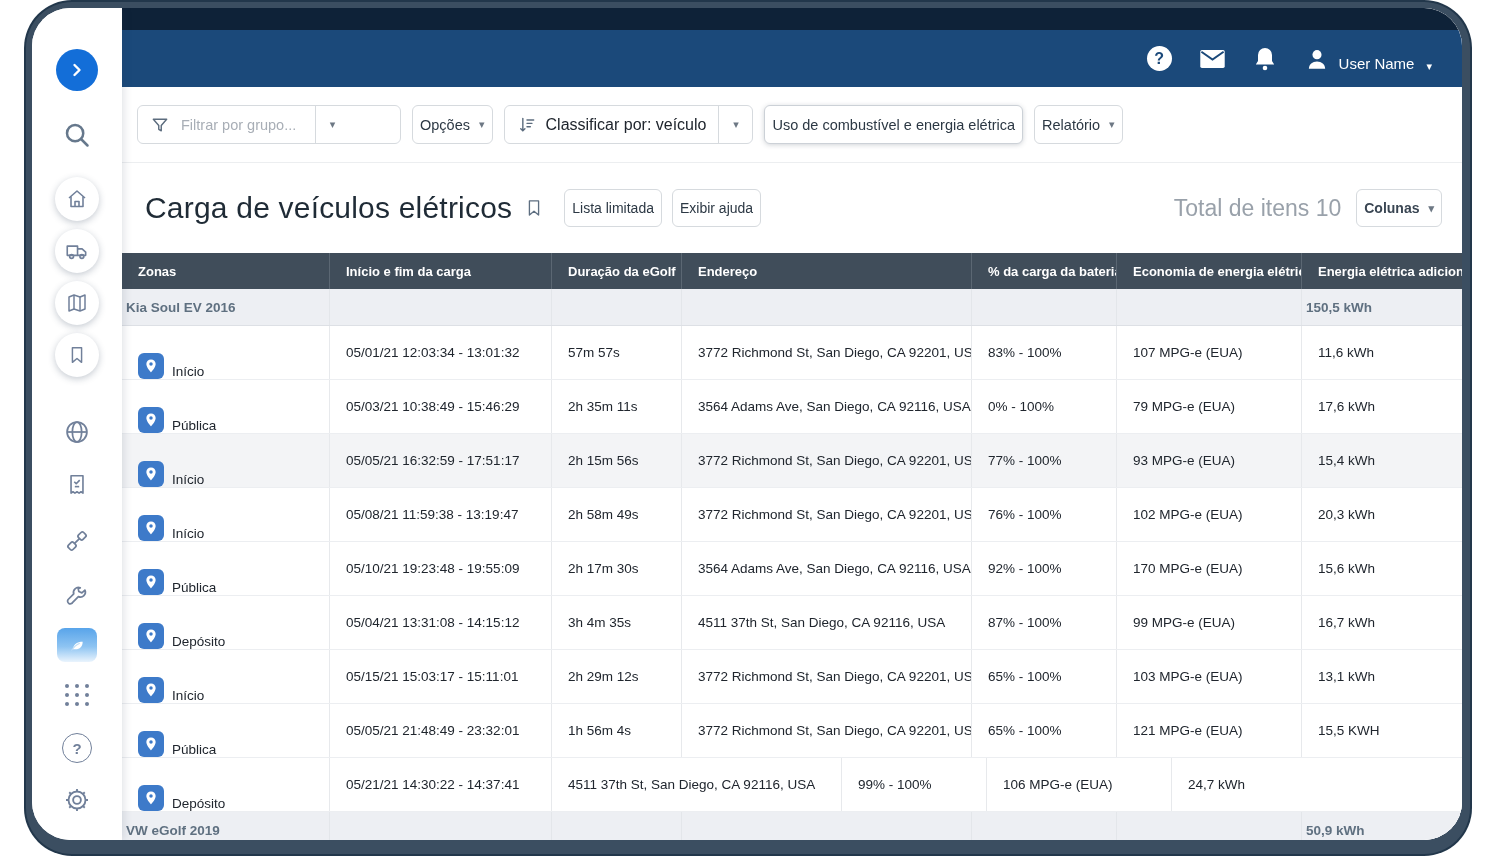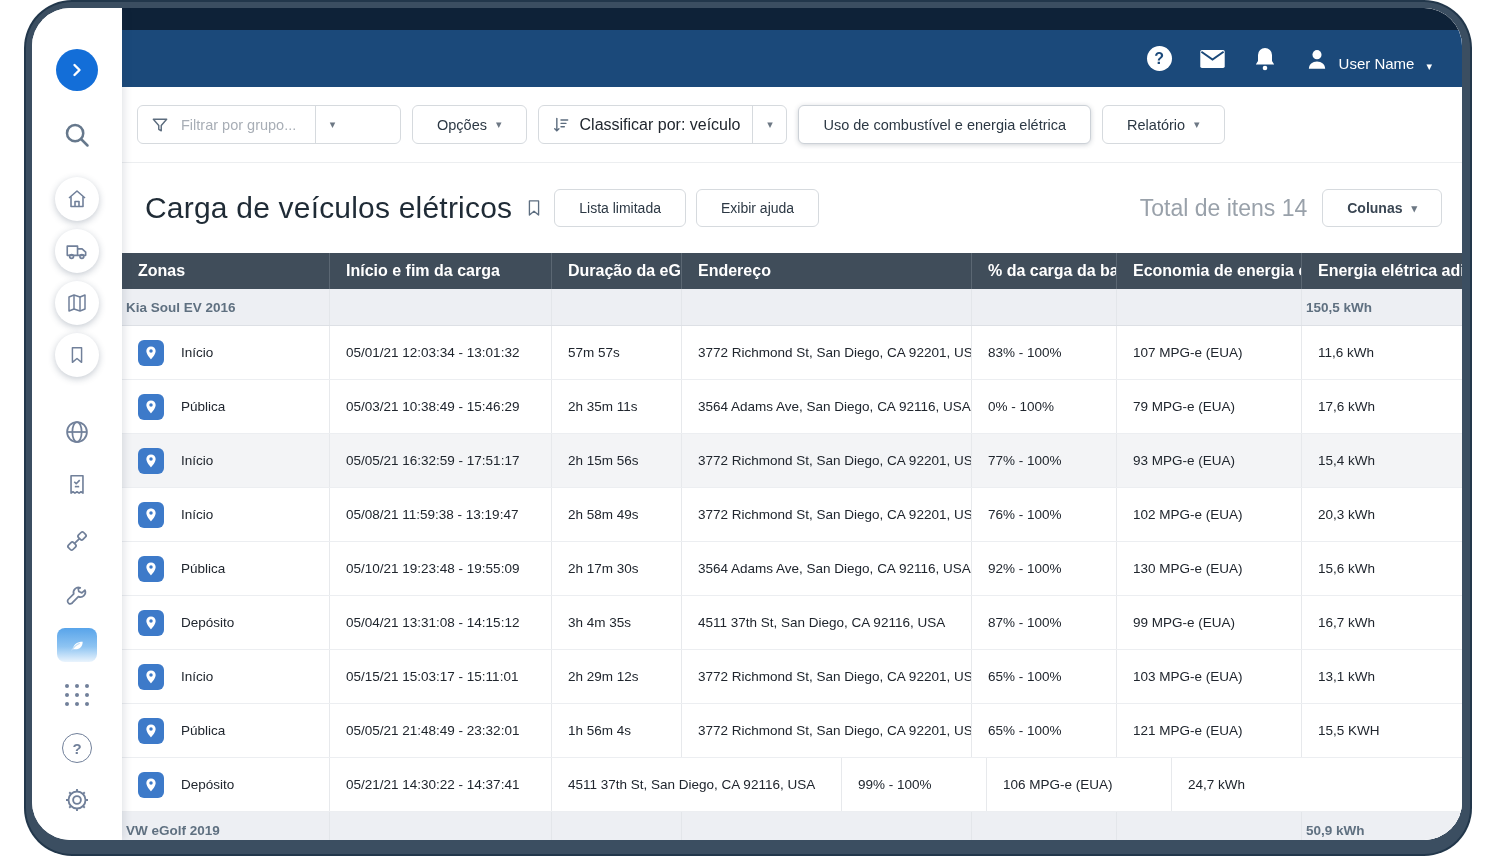--- a/index.html
+++ b/index.html
@@ -32,60 +32,60 @@
   .bluebar{height:57px;background:#1b497a;display:flex;align-items:center;justify-content:flex-end;
            padding-right:30px;gap:27px;}
   .bluebar .tb-ic{display:flex;align-items:center;justify-content:center;cursor:pointer;}
   .help-circle{width:25px;height:25px;border-radius:50%;background:#fff;color:#1b497a;
                font-weight:bold;font-size:16px;display:flex;align-items:center;justify-content:center;}
   .userbox{display:flex;align-items:flex-end;gap:9px;color:#fff;font-size:15px;cursor:pointer;}
   .userbox .caret{color:#fff;font-size:11px;margin-left:3px;}
   
   .toolbar{height:75px;display:flex;align-items:center;padding-left:15px;gap:11px;
            background:#fff;border-bottom:1px solid #eceef0;}
-  .btn{display:flex;align-items:center;gap:9px;height:39px;padding:0 24px;background:#fff;
+  .btn{display:flex;align-items:center;gap:9px;height:39px;padding:0 7px;background:#fff;
        border:1px solid #d6dade;border-radius:6px;font-size:14.5px;color:#2c3844;cursor:pointer;box-sizing:border-box;}
   .caret{color:#6d7884;font-size:11px;line-height:1;}
   .split{display:flex;align-items:stretch;border:1px solid #d6dade;border-radius:6px;height:39px;
          background:#fff;box-sizing:border-box;cursor:pointer;}
   .split .seg-main{display:flex;align-items:center;gap:9px;padding:0 12px;}
   .split .seg-caret{width:33px;display:flex;align-items:center;justify-content:center;border-left:1px solid #d6dade;}
   .filter-group{width:264px;}
   .filter-group input{border:0;outline:0;width:120px;font-size:14.5px;color:#2c3844;
                       font-family:"Liberation Sans",sans-serif;background:transparent;}
   .filter-group input::placeholder{color:#a8aeb6;}
   .fuel-btn{border-color:#ccd1d7;box-shadow:0 1px 5px rgba(40,55,75,.22);}
   
   .titlerow{height:90px;display:flex;align-items:center;padding:0 20px 0 23px;background:#fff;}
   .page-title{font-size:30px;color:#1f2b36;letter-spacing:.2px;}
   .bk-icon{margin-left:12px;cursor:pointer;display:flex;align-items:center;}
   .titlerow .btn{font-size:14px;height:38px;}
-  .t-btn1{margin-left:10px;}
+  .t-btn1{margin-left:20px;}
   .t-btn2{margin-left:10px;}
   .spacer{flex:1;}
   .total-items{font-size:23px;color:#99a1aa;font-weight:300;margin-right:15px;white-space:nowrap;}
   .columns-btn{font-size:13px;font-weight:bold;color:#3a4653;height:36px;}
   
   .tablewrap{flex:1;overflow:hidden;position:relative;background:#fff;}
   .ttable{width:1400px;}
   .thead{display:flex;height:36px;background:#404d5a;}
   .th{display:flex;align-items:center;box-sizing:border-box;padding-left:16px;color:#fff;
-      font-size:16px;font-weight:bold;border-right:1px solid #5b6773;white-space:nowrap;overflow:hidden;cursor:pointer;}
+      font-size:13px;font-weight:bold;border-right:1px solid #5b6773;white-space:nowrap;overflow:hidden;cursor:pointer;}
   .th:last-child{border-right:0;}
   .c0{width:208px}.c1{width:222px}.c2{width:130px}.c3{width:290px}.c4{width:145px}.c5{width:185px}.c6{width:220px}
   .grow{display:flex;height:36px;background:#edeff3;border-bottom:1px solid #dde0e5;}
   .gcell{display:flex;align-items:center;box-sizing:border-box;padding-left:4px;font-size:13.5px;
          font-weight:bold;color:#5f7080;border-right:1px solid #e3e6ea;white-space:nowrap;overflow:hidden;}
   .gcell.c6{border-right:0;}
   .drow{display:flex;height:54px;background:#fff;border-bottom:1px solid #eceef1;box-sizing:border-box;}
   .drow.hl{background:#f3f4f6;}
   .dcell{display:flex;align-items:center;box-sizing:border-box;padding-left:16px;font-size:13.5px;
          color:#20262e;border-right:1px solid #e7e9ec;white-space:nowrap;overflow:hidden;}
   .dcell.c6{border-right:0;}
-  .zone{gap:17px;}
+  .zone{gap:8px;align-items:flex-end;}
   .pin{width:26px;height:26px;border-radius:6px;background:#3d7ac9;display:flex;align-items:center;
        justify-content:center;flex:0 0 26px;}
   .pin svg{width:20px;height:20px;}
 </style>
 </head>
 <body>
 
 <div class="page">
   <div class="frame"></div>
 
@@ -276,21 +276,21 @@
             <path d="M6.5 3.5h11v17l-5.5-4.6-5.5 4.6z"></path>
           </svg>
         </span>
         <div class="btn t-btn1">
           <span>Lista limitada</span>
         </div>
         <div class="btn t-btn2">
           <span>Exibir ajuda</span>
         </div>
         <div class="spacer"></div>
-        <span class="total-items">Total de itens 14</span>
+        <span class="total-items">Total de itens 10</span>
         <div class="btn columns-btn">
           <span>Colunas</span>
           <span class="caret">▾</span>
         </div>
       </div>
 
       <div class="tablewrap">
         <div class="ttable">
           <div class="thead">
               <div class="th c0">Zonas</div>
@@ -386,21 +386,21 @@
                       <path d="M12 4.2c-3.2 0-5.6 2.4-5.6 5.5 0 4.1 5.6 10 5.6 10s5.6-5.9 5.6-10c0-3.1-2.4-5.5-5.6-5.5z" fill="#fff"></path>
                       <circle cx="12" cy="9.7" r="2.1" fill="#3d7ac9"></circle>
                     </svg>
                   </span>
                   <div class="zlabel">Pública</div>
                 </div>
                 <div class="dcell c1">05/10/21 19:23:48 - 19:55:09</div>
                 <div class="dcell c2">2h 17m 30s</div>
                 <div class="dcell c3">3564 Adams Ave, San Diego, CA 92116, USA</div>
                 <div class="dcell c4">92% - 100%</div>
-                <div class="dcell c5">130 MPG-e (EUA)</div>
+                <div class="dcell c5">170 MPG-e (EUA)</div>
                 <div class="dcell c6">15,6 kWh</div>
               </div>
               <div class="drow">
                 <div class="dcell c0 zone">
                   <span class="pin">
                     <svg viewBox="0 0 24 24">
                       <path d="M12 4.2c-3.2 0-5.6 2.4-5.6 5.5 0 4.1 5.6 10 5.6 10s5.6-5.9 5.6-10c0-3.1-2.4-5.5-5.6-5.5z" fill="#fff"></path>
                       <circle cx="12" cy="9.7" r="2.1" fill="#3d7ac9"></circle>
                     </svg>
                   </span>

